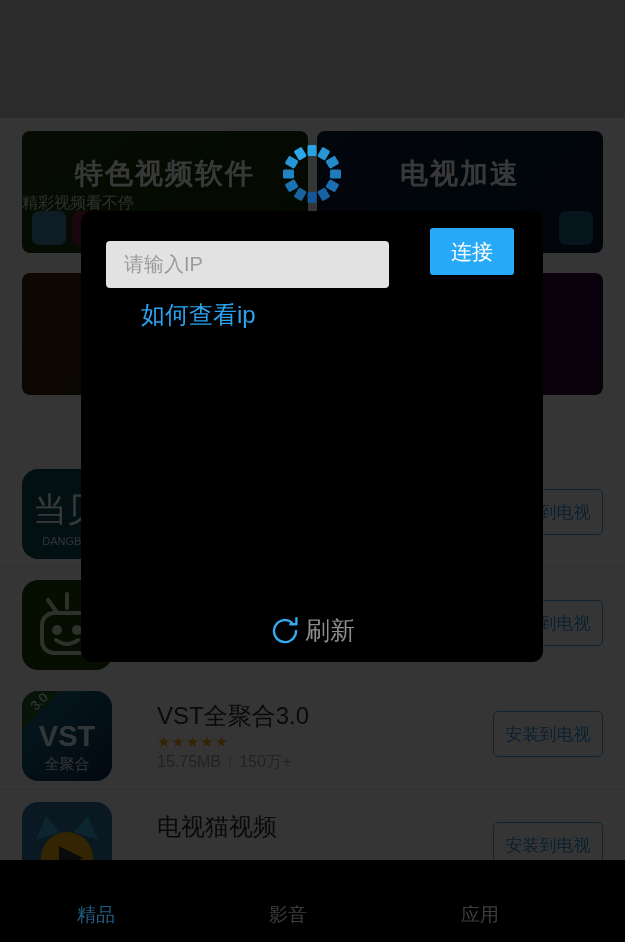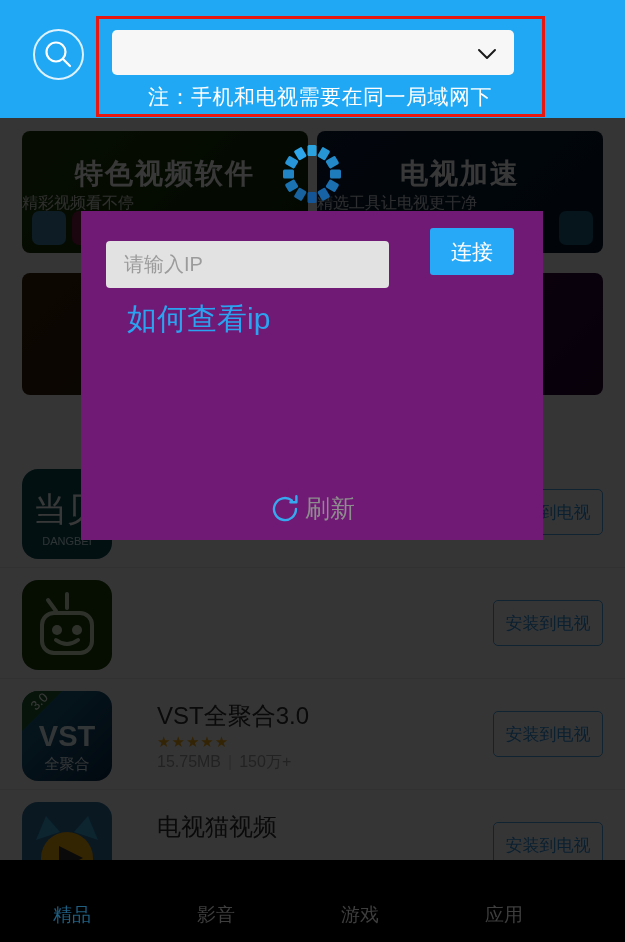--- a/index.html
+++ b/index.html
@@ -195,23 +195,23 @@
     position: absolute;
     left: 281px; top: 143px;
     width: 62px; height: 62px;
     z-index: 16;
   }
 
   
   #dialog {
     position: absolute;
     left: 81px; top: 211px;
-    width: 462px; height: 329px;
-    background: #701a75;
-    border-radius: 0;
+    width: 462px; height: 451px;
+    background: #000000;
+    border-radius: 11px;
     z-index: 20;
   }
   .dlg-input {
     position: absolute;
     left: 25px; top: 30px;
     width: 283px; height: 47px;
     background: #e2e2e2;
     border-radius: 4px;
     border: none;
     outline: none;
@@ -229,22 +229,22 @@
     background: #27a9f7;
     border: none;
     border-radius: 3px;
     color: #ffffff;
     font-size: 21px;
     cursor: pointer;
     font-family: "Liberation Sans", sans-serif;
   }
   .dlg-link {
     position: absolute;
-    left: 46px; top: 88px;
-    font-size: 30px;
+    left: 60px; top: 88px;
+    font-size: 24px;
     color: #2aa3f0;
   }
   .dlg-refresh {
     position: absolute;
     left: 0; right: 0; bottom: 15px;
     display: flex;
     align-items: center;
     justify-content: center;
     gap: 4px;
   }
@@ -292,21 +292,20 @@
       <div class="banner" id="banner-0" style="background: linear-gradient(135deg, rgb(29, 58, 8), rgb(15, 42, 6));">
         <div class="banner-title">特色视频软件</div>
         <div class="banner-sub">精彩视频看不停</div>
         <div class="banner-thumbs">
           <div class="thumb" style="background:#3b7ea8;"></div>
           <div class="thumb" style="background:#7a1840;"></div>
         </div>
       </div>
       <div class="banner" id="banner-1" style="background: linear-gradient(135deg, rgb(10, 32, 56), rgb(6, 24, 44)); text-decoration: underline;">
         <div class="banner-title">电视加速</div>
-        <div class="banner-sub">精选工具让电视更干净</div>
         <div class="banner-thumbs-r">
           <div class="thumb" style="background:#1d5a7a;"></div>
         </div>
       </div>
     </div>
 
     <div class="banner-row" style="top:155px;">
       <div class="banner" id="banner-2" style="background: linear-gradient(135deg, rgb(58, 34, 8), rgb(36, 20, 5));">
         <div class="banner-title">高效MV</div>
       </div>
@@ -413,43 +412,21 @@
       <span>
         <svg class="refresh-icon" viewBox="0 0 32 32">
           <path d="M27 16 a11 11 0 1 1 -4.2 -8.6" fill="none" stroke="#35a8ef" stroke-width="2.4" stroke-linecap="round"></path>
           <path d="M27.4 3.2 L27.4 9.2 L21.4 9.2" fill="none" stroke="#35a8ef" stroke-width="2.4" stroke-linecap="round" stroke-linejoin="round"></path>
         </svg>
       </span>
       <span class="dlg-refresh-label">刷新</span>
     </div>
   </div>
 
-  <div id="header">
-    <div class="search-icon-wrap">
-      <svg width="47" height="47" viewBox="0 0 47 47">
-        <circle cx="21" cy="21" r="9.5" fill="none" stroke="#ffffff" stroke-width="2.2"></circle>
-        <line x1="28" y1="28" x2="35" y2="35" stroke="#ffffff" stroke-width="2.2" stroke-linecap="round"></line>
-      </svg>
-    </div>
-
-    <div class="header-redbox"></div>
-
-    <div class="ip-select">
-      <span class="ip-select-value"></span>
-      <span class="chevron">
-        <svg width="22" height="22" viewBox="0 0 22 22">
-          <path d="M3 7 L11 15 L19 7" fill="none" stroke="#1a1a1a" stroke-width="2" stroke-linecap="round" stroke-linejoin="round"></path>
-        </svg>
-      </span>
-    </div>
-
-    <div class="header-note">注：手机和电视需要在同一局域网下</div>
-  </div>
 
   <div id="black-gap"></div>
   <div id="bottom-nav">
     <div class="nav-item active">精品</div>
     <div class="nav-item">影音</div>
-    <div class="nav-item">游戏</div>
     <div class="nav-item">应用</div>
   </div>
 
 </div>
 
 </body></html>

